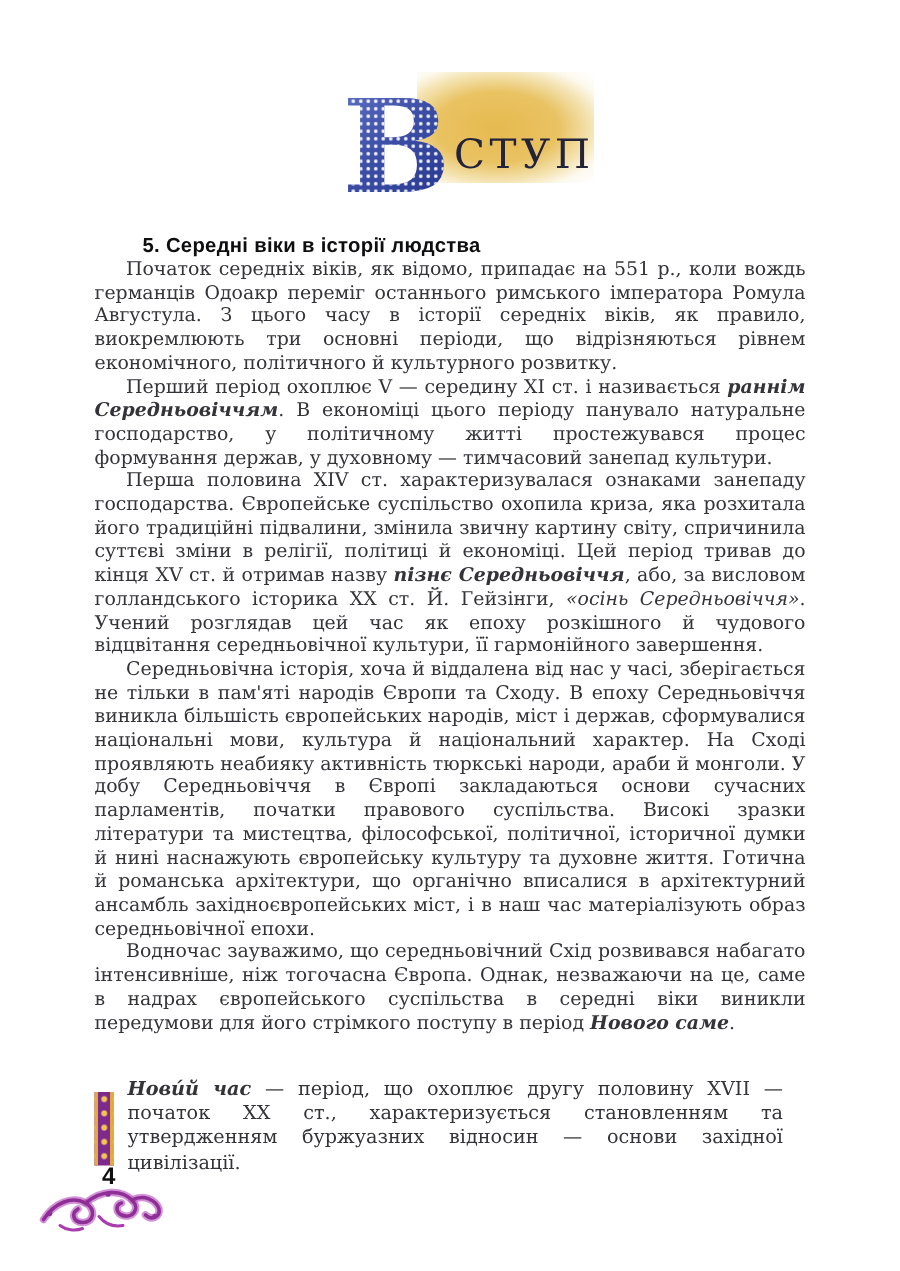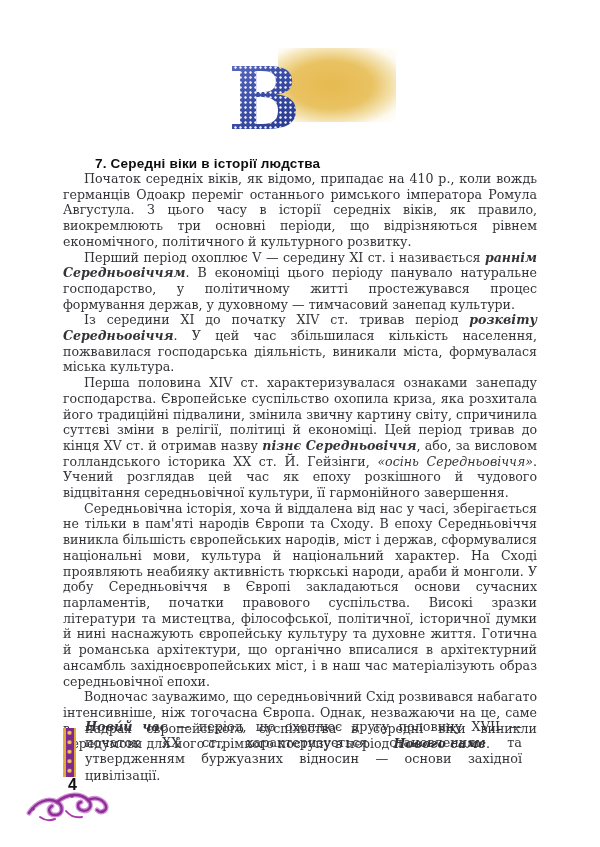--- a/index.html
+++ b/index.html
@@ -131,28 +131,28 @@
     left: 26px; top: 787px;
     width: 84px; height: 40px;
   }
 </style>
 </head>
 <body>
 
 <div class="banner">
   <div class="banner-glow"></div>
   <span class="drop-cap">В</span>
+  <span class="banner-rest">ступ</span>
 </div>
 
-<h1 class="section-heading">7. Середні віки в історії людства</h1>
+<h1 class="section-heading">5. Середні віки в історії людства</h1>
 
 <div class="body-text">
-  <p><span>Початок середніх віків, як відомо, припадає на 410 р., коли вождь германців Одоакр переміг останнього римського імператора Ромула Августула. З цього часу в історії середніх віків, як правило, виокремлюють три основні періоди, що відрізняються рівнем економічного, політичного й культурного розвитку.</span></p>
+  <p><span>Початок середніх віків, як відомо, припадає на 551 р., коли вождь германців Одоакр переміг останнього римського імператора Ромула Августула. З цього часу в історії середніх віків, як правило, виокремлюють три основні періоди, що відрізняються рівнем економічного, політичного й культурного розвитку.</span></p>
   <p><span>Перший період охоплює V — середину XI ст. і називається </span><span class="run-bi">раннім Середньовіччям</span><span>. В економіці цього періоду панувало натуральне господарство, у політичному житті простежувався процес формування держав, у духовному — тимчасовий занепад культури.</span></p>
-  <p><span>Із середини XI до початку XIV ст. тривав період </span><span class="run-bi">розквіту Середньовіччя</span><span>. У цей час збільшилася кількість населення, пожвавилася господарська діяльність, виникали міста, формувалася міська культура.</span></p>
   <p><span>Перша половина XIV ст. характеризувалася ознаками занепаду господарства. Європейське суспільство охопила криза, яка розхитала його традиційні підвалини, змінила звичну картину світу, спричинила суттєві зміни в релігії, політиці й економіці. Цей період тривав до кінця XV ст. й отримав назву </span><span class="run-bi">пізнє Середньовіччя</span><span>, або, за висловом голландського історика XX ст. Й. Гейзінги, </span><span class="run-i">«осінь Середньовіччя»</span><span>. Учений розглядав цей час як епоху розкішного й чудового відцвітання середньовічної культури, її гармонійного завершення.</span></p>
   <p><span>Середньовічна історія, хоча й віддалена від нас у часі, зберігається не тільки в пам'яті народів Європи та Сходу. В епоху Середньовіччя виникла більшість європейських народів, міст і держав, сформувалися національні мови, культура й національний характер. На Сході проявляють неабияку активність тюркські народи, араби й монголи. У добу Середньовіччя в Європі закладаються основи сучасних парламентів, початки правового суспільства. Високі зразки літератури та мистецтва, філософської, політичної, історичної думки й нині наснажують європейську культуру та духовне життя. Готична й романська архітектури, що органічно вписалися в архітектурний ансамбль західноєвропейських міст, і в наш час матеріалізують образ середньовічної епохи.</span></p>
   <p><span>Водночас зауважимо, що середньовічний Схід розвивався набагато інтенсивніше, ніж тогочасна Європа. Однак, незважаючи на це, саме в надрах європейського суспільства в середні віки виникли передумови для його стрімкого поступу в період </span><span class="run-bi">Нового саме</span><span>.</span></p>
 </div>
 
 <div class="definition-box">
   <div class="ornament-strip"></div>
   <div class="definition-text"><span class="run-bi">Нови́й час</span><span> — період, що охоплює другу половину XVII — початок XX ст., характеризується становленням та утвердженням буржуазних відносин — основи західної цивілізації.</span></div>
 </div>
 

